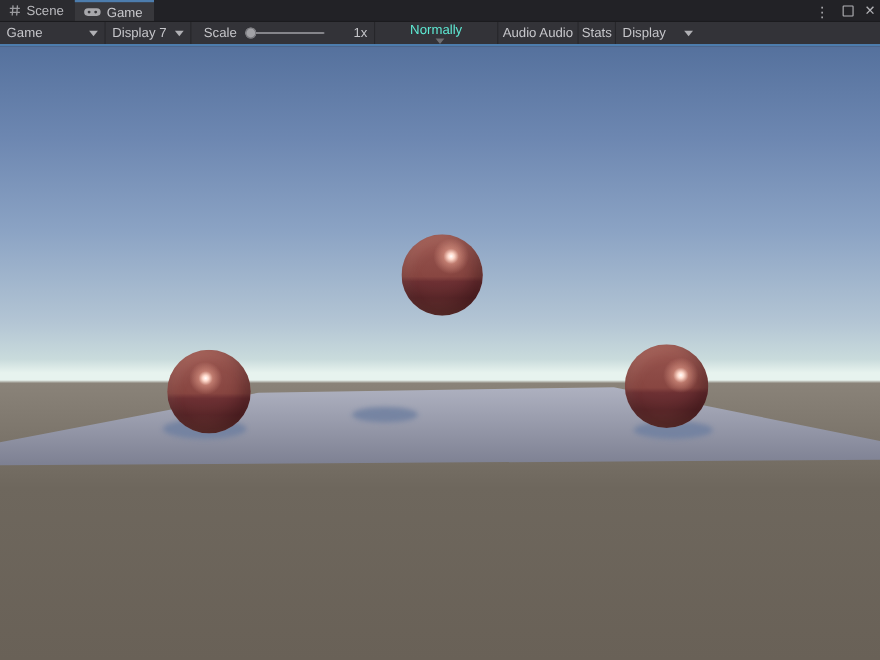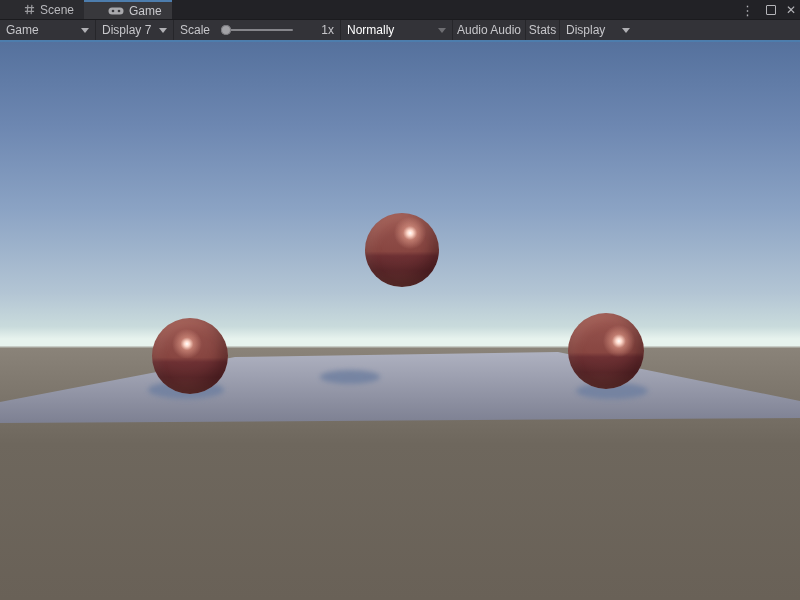--- a/index.html
+++ b/index.html
@@ -2,36 +2,36 @@
 <html style="--accent-blue: #4d7dad; --sky-top: #55719d; --sky-mid: #8ba3c4; --sky-pale: #c9dbdc; --sky-horizon: #e7f3ee; --ground-horizon: #8a8379; --ground-mid: #6e675d; --ground-bottom: #696157; --plane-back: #aeb1c0; --plane-front: #7d8092; --shadow: #6f80a0; --sphere-top: #9c564f; --sphere-upper: #8e4c47; --sphere-mid: #884641; --sphere-band: #6e3134; --sphere-lower: #5f2a2c; --sphere-bottom: #6f3b36; --highlight-core: #ffffff; --highlight-glow: #ffd9cb;"><head>
 <meta charset="utf-8">
 <style>
   html,body{margin:0;padding:0;background:#222226;}
   body{width:800px;height:600px;overflow:hidden;font-family:"Liberation Sans",sans-serif;
        -webkit-font-smoothing:antialiased;user-select:none;}
 
   
   .tabbar{height:20px;background:#222226;display:flex;align-items:stretch;
           border-bottom:1px solid #1b1b1e;box-sizing:border-box;position:relative;}
-  .tab{display:flex;align-items:center;gap:5px;padding:0 10px 0 24px;font-size:12px;color:#b9b9bd;}
+  .tab{display:flex;align-items:center;gap:5px;padding:0 10px 0 8px;font-size:12px;color:#b9b9bd;}
   .tab.inactive{background:#2b2b2f;}
   .tab.active{background:#38383c;border-top:2px solid var(--accent-blue);padding-top:0;color:#c9c9cd;}
   .tab .ticon{display:flex;align-items:center;}
   .win-controls{position:absolute;right:4px;top:0;height:20px;display:flex;align-items:center;gap:10px;color:#b4b4b8;}
   .kebab{font-size:13px;line-height:1;padding:0 2px;cursor:default;}
   .maxbox{width:8px;height:8px;border:1.5px solid #b4b4b8;border-radius:1px;}
   .closex{font-size:12px;line-height:1;}
 
   
   .toolbar{height:20px;background:#333338;display:flex;align-items:stretch;font-size:12px;color:#c6c6ca;}
   .titem{display:flex;align-items:center;justify-content:space-between;box-sizing:border-box;
          padding:0 6px;border-right:1px solid #26262a;white-space:nowrap;}
   .arrow{width:0;height:0;border-left:4px solid transparent;border-right:4px solid transparent;
          border-top:5px solid #b0b0b4;margin-left:6px;}
-  .disabled{color:#ffffff;}
+  .disabled{color:#5eead4;flex-direction:column;}
   .disabled .arrow{border-top-color:#6e6e72;}
   .scale-group{display:flex;align-items:center;}
   .slider{position:relative;width:72px;height:12px;margin-left:8px;}
   .slider .track{position:absolute;left:0;right:0;top:5px;height:2px;background:#85858a;border-radius:1px;}
   .slider .knob{position:absolute;left:0;top:1px;width:10px;height:10px;border-radius:50%;
                 background:#a2a2a6;box-shadow:inset 0 0 0 1px #77777c;}
   .scale-value{margin-left:26px;}
 
   
   .focusline{height:2px;background:var(--accent-blue);}
@@ -85,21 +85,21 @@
 
 <div class="toolbar">
   <div class="titem" style="width:96px">
     <span>Game</span>
     <span class="arrow"></span>
   </div>
   <div class="titem" style="width:78px">
     <span>Display 7</span>
     <span class="arrow"></span>
   </div>
-  <div class="titem scale-group" style="width:167px;justify-content:space-between">
+  <div class="titem scale-group" style="width:167px;justify-content:flex-end">
     <span>Scale</span>
     <span class="slider">
       <span class="track"></span>
       <span class="knob"></span>
     </span>
     <span class="scale-value">1x</span>
   </div>
   <div class="titem disabled" style="width:112px">
     <span>Normally</span>
     <span class="arrow"></span>

